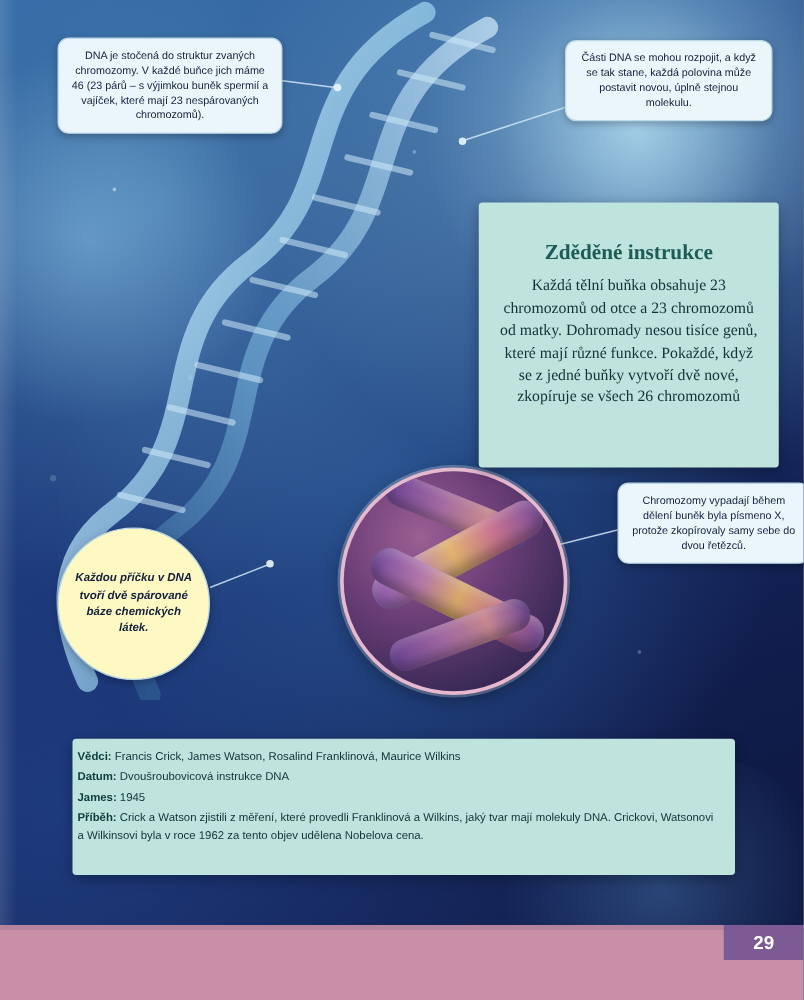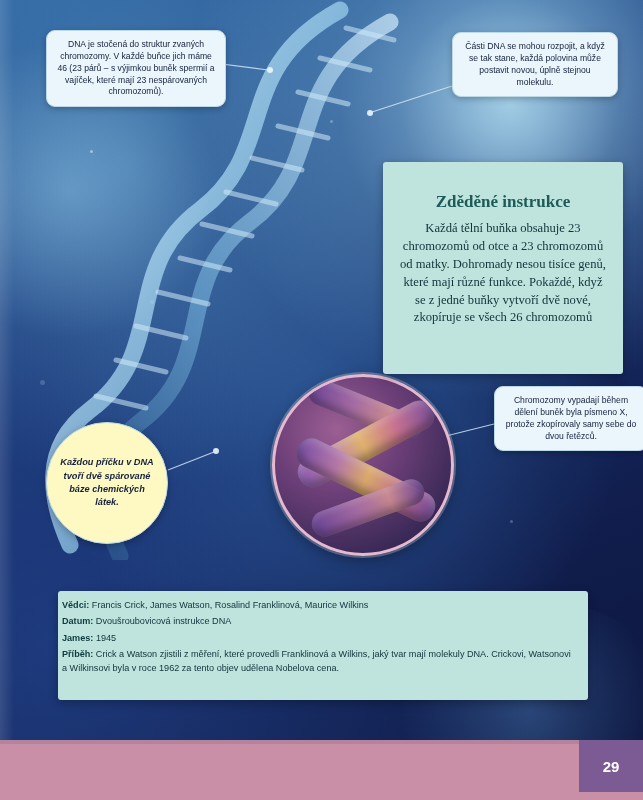--- a/index.html
+++ b/index.html
@@ -263,21 +263,21 @@
     width: 643px;
     height: 4px;
     background: #7a5f80;
     opacity: 0.25;
   }
   .page-num {
     position: absolute;
     right: 0;
     top: 0;
     width: 64px;
-    height: 52px;
+    height: 28px;
     background: #7c5b94;
     color: #ffffff;
     font-size: 15px;
     font-weight: bold;
     display: flex;
     align-items: center;
     justify-content: center;
   }
   .white-edge-left {
     position: absolute; left: 0; top: 0; width: 14px; height: 740px;

